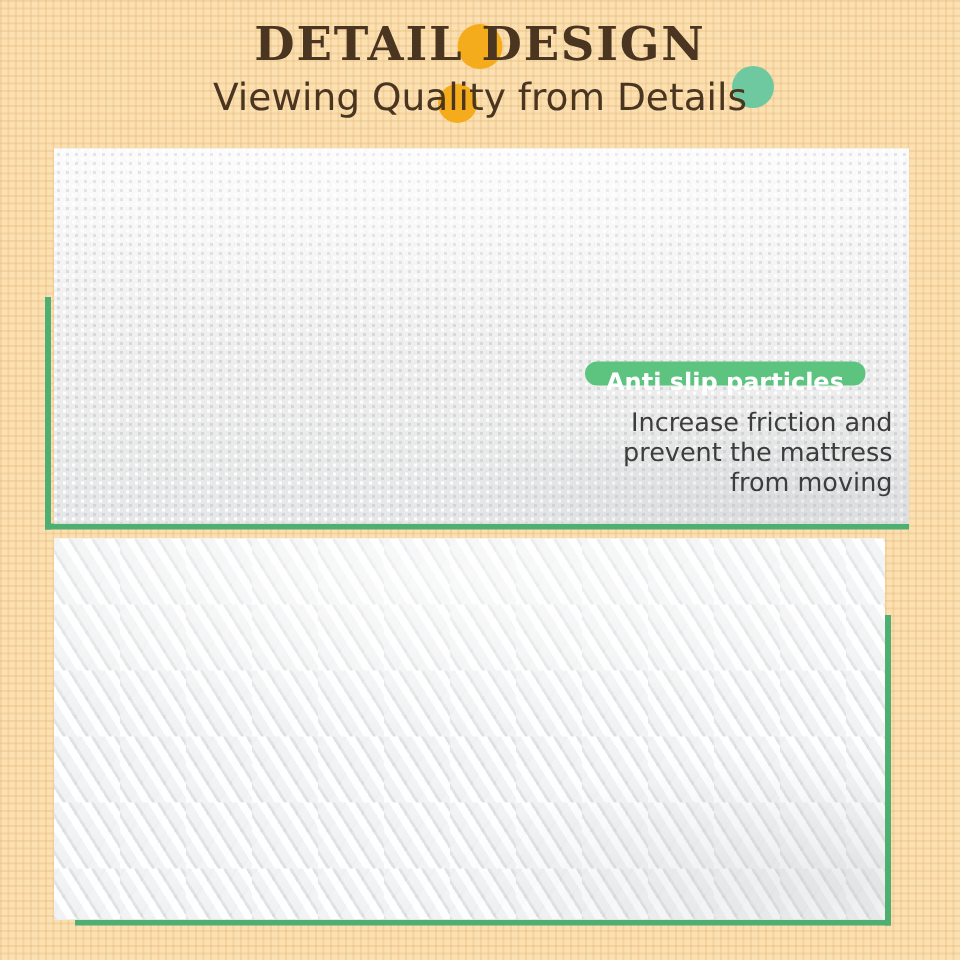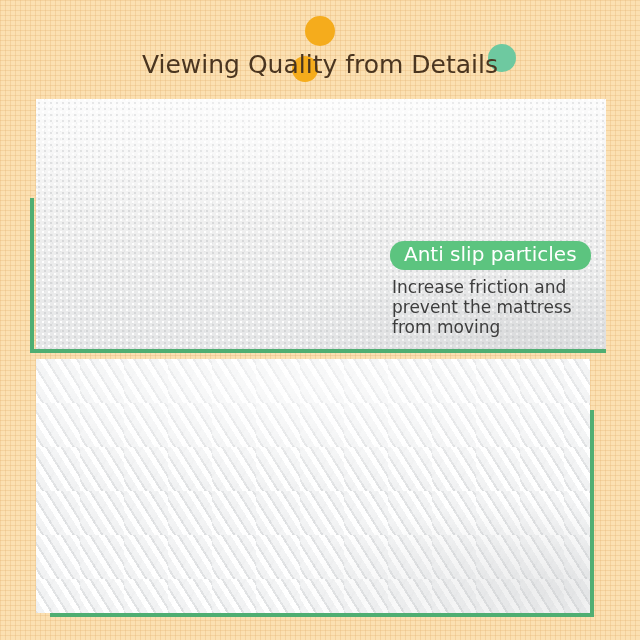--- a/index.html
+++ b/index.html
@@ -211,45 +211,47 @@
     top: 497px;
     width: 205px;
   }
   .pill {
     display: inline-block;
     box-sizing: border-box;
     background: #5cc47f;
     color: #ffffff;
     border-radius: 14px;
     font-family: "DejaVu Sans", sans-serif;
-    font-size: 20px;
-    font-weight: normal;
+    font-size: 16px;
+    font-weight: bold;
     line-height: 27px;
-    height: 29px;
+    height: 16px;
     padding: 0 14px;
     white-space: nowrap;
   }
   .body-text {
     margin: 7px 0 0 2px;
     font-family: "DejaVu Sans", sans-serif;
     font-size: 17px;
     line-height: 20px;
     color: #3d3d3d;
     white-space: pre-line;
+    text-align: right;
   }
 </style>
 </head>
 <body>
 
 <div class="page">
 
   <div class="header">
     <span class="deco-dot dot-title"></span>
     <span class="deco-dot dot-sub"></span>
     <span class="deco-dot dot-green"></span>
+    <h1 class="title">DETAIL DESIGN</h1>
     <h2 class="subtitle">Viewing Quality from Details</h2>
   </div>
 
   <div class="panel-accent accent-1-left"></div>
   <div class="panel-accent accent-1-bottom"></div>
   <div class="panel panel-1">
     <div class="tex-dots"></div>
   </div>
 
   <div class="callout callout-1">

